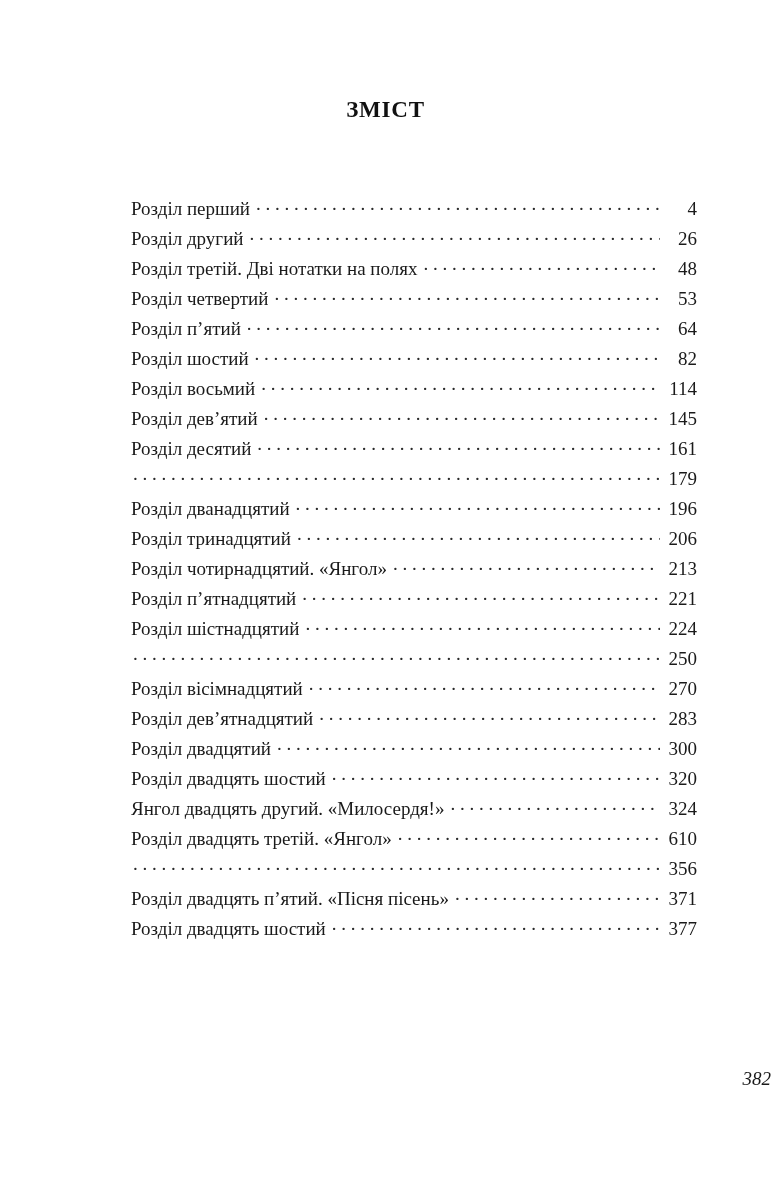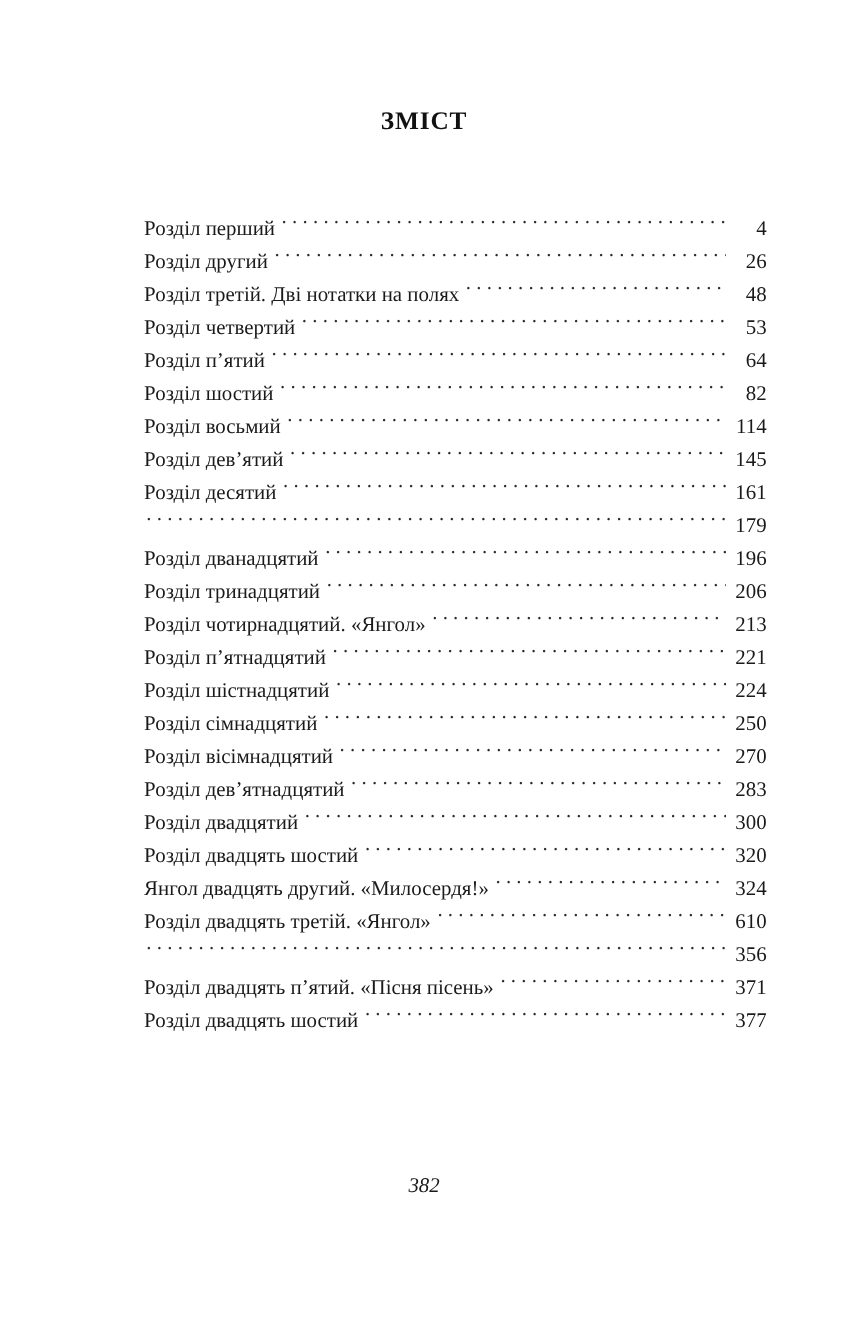--- a/index.html
+++ b/index.html
@@ -41,21 +41,21 @@
 
   
   .toc-list {
     position: absolute;
     top: 194px;
     left: 131px;
     width: 566px;
   }
   .toc-entry {
     display: flex;
-    align-items: flex-start;
+    align-items: center;
     width: 100%;
     height: 30px;
     font-size: 19px;
     line-height: 30px;
     white-space: nowrap;
   }
   .entry-title {
     flex: 0 0 auto;
     padding-right: 4px;
     color: #1a1a1a;
@@ -85,21 +85,21 @@
     color: #1a1a1a;
     font-variant-numeric: lining-nums;
   }
 
   
   .folio {
     position: absolute;
     top: 1068px;
     left: 0;
     width: 771px;
-    text-align: center;
+    text-align: right;
     font-size: 19px;
     font-style: italic;
     color: #1a1a1a;
   }
 </style>
 </head>
 <body>
 
 <div class="page">
 
@@ -174,21 +174,20 @@
         <span class="entry-title">Розділ п’ятнадцятий</span>
         <span class="entry-leader"></span>
         <span class="entry-page">221</span>
       </div>
       <div class="toc-entry">
         <span class="entry-title">Розділ шістнадцятий</span>
         <span class="entry-leader"></span>
         <span class="entry-page">224</span>
       </div>
       <div class="toc-entry">
-        <span class="entry-title">Розділ сімнадцятий</span>
         <span class="entry-leader"></span>
         <span class="entry-page">250</span>
       </div>
       <div class="toc-entry">
         <span class="entry-title">Розділ вісімнадцятий</span>
         <span class="entry-leader"></span>
         <span class="entry-page">270</span>
       </div>
       <div class="toc-entry">
         <span class="entry-title">Розділ дев’ятнадцятий</span>

